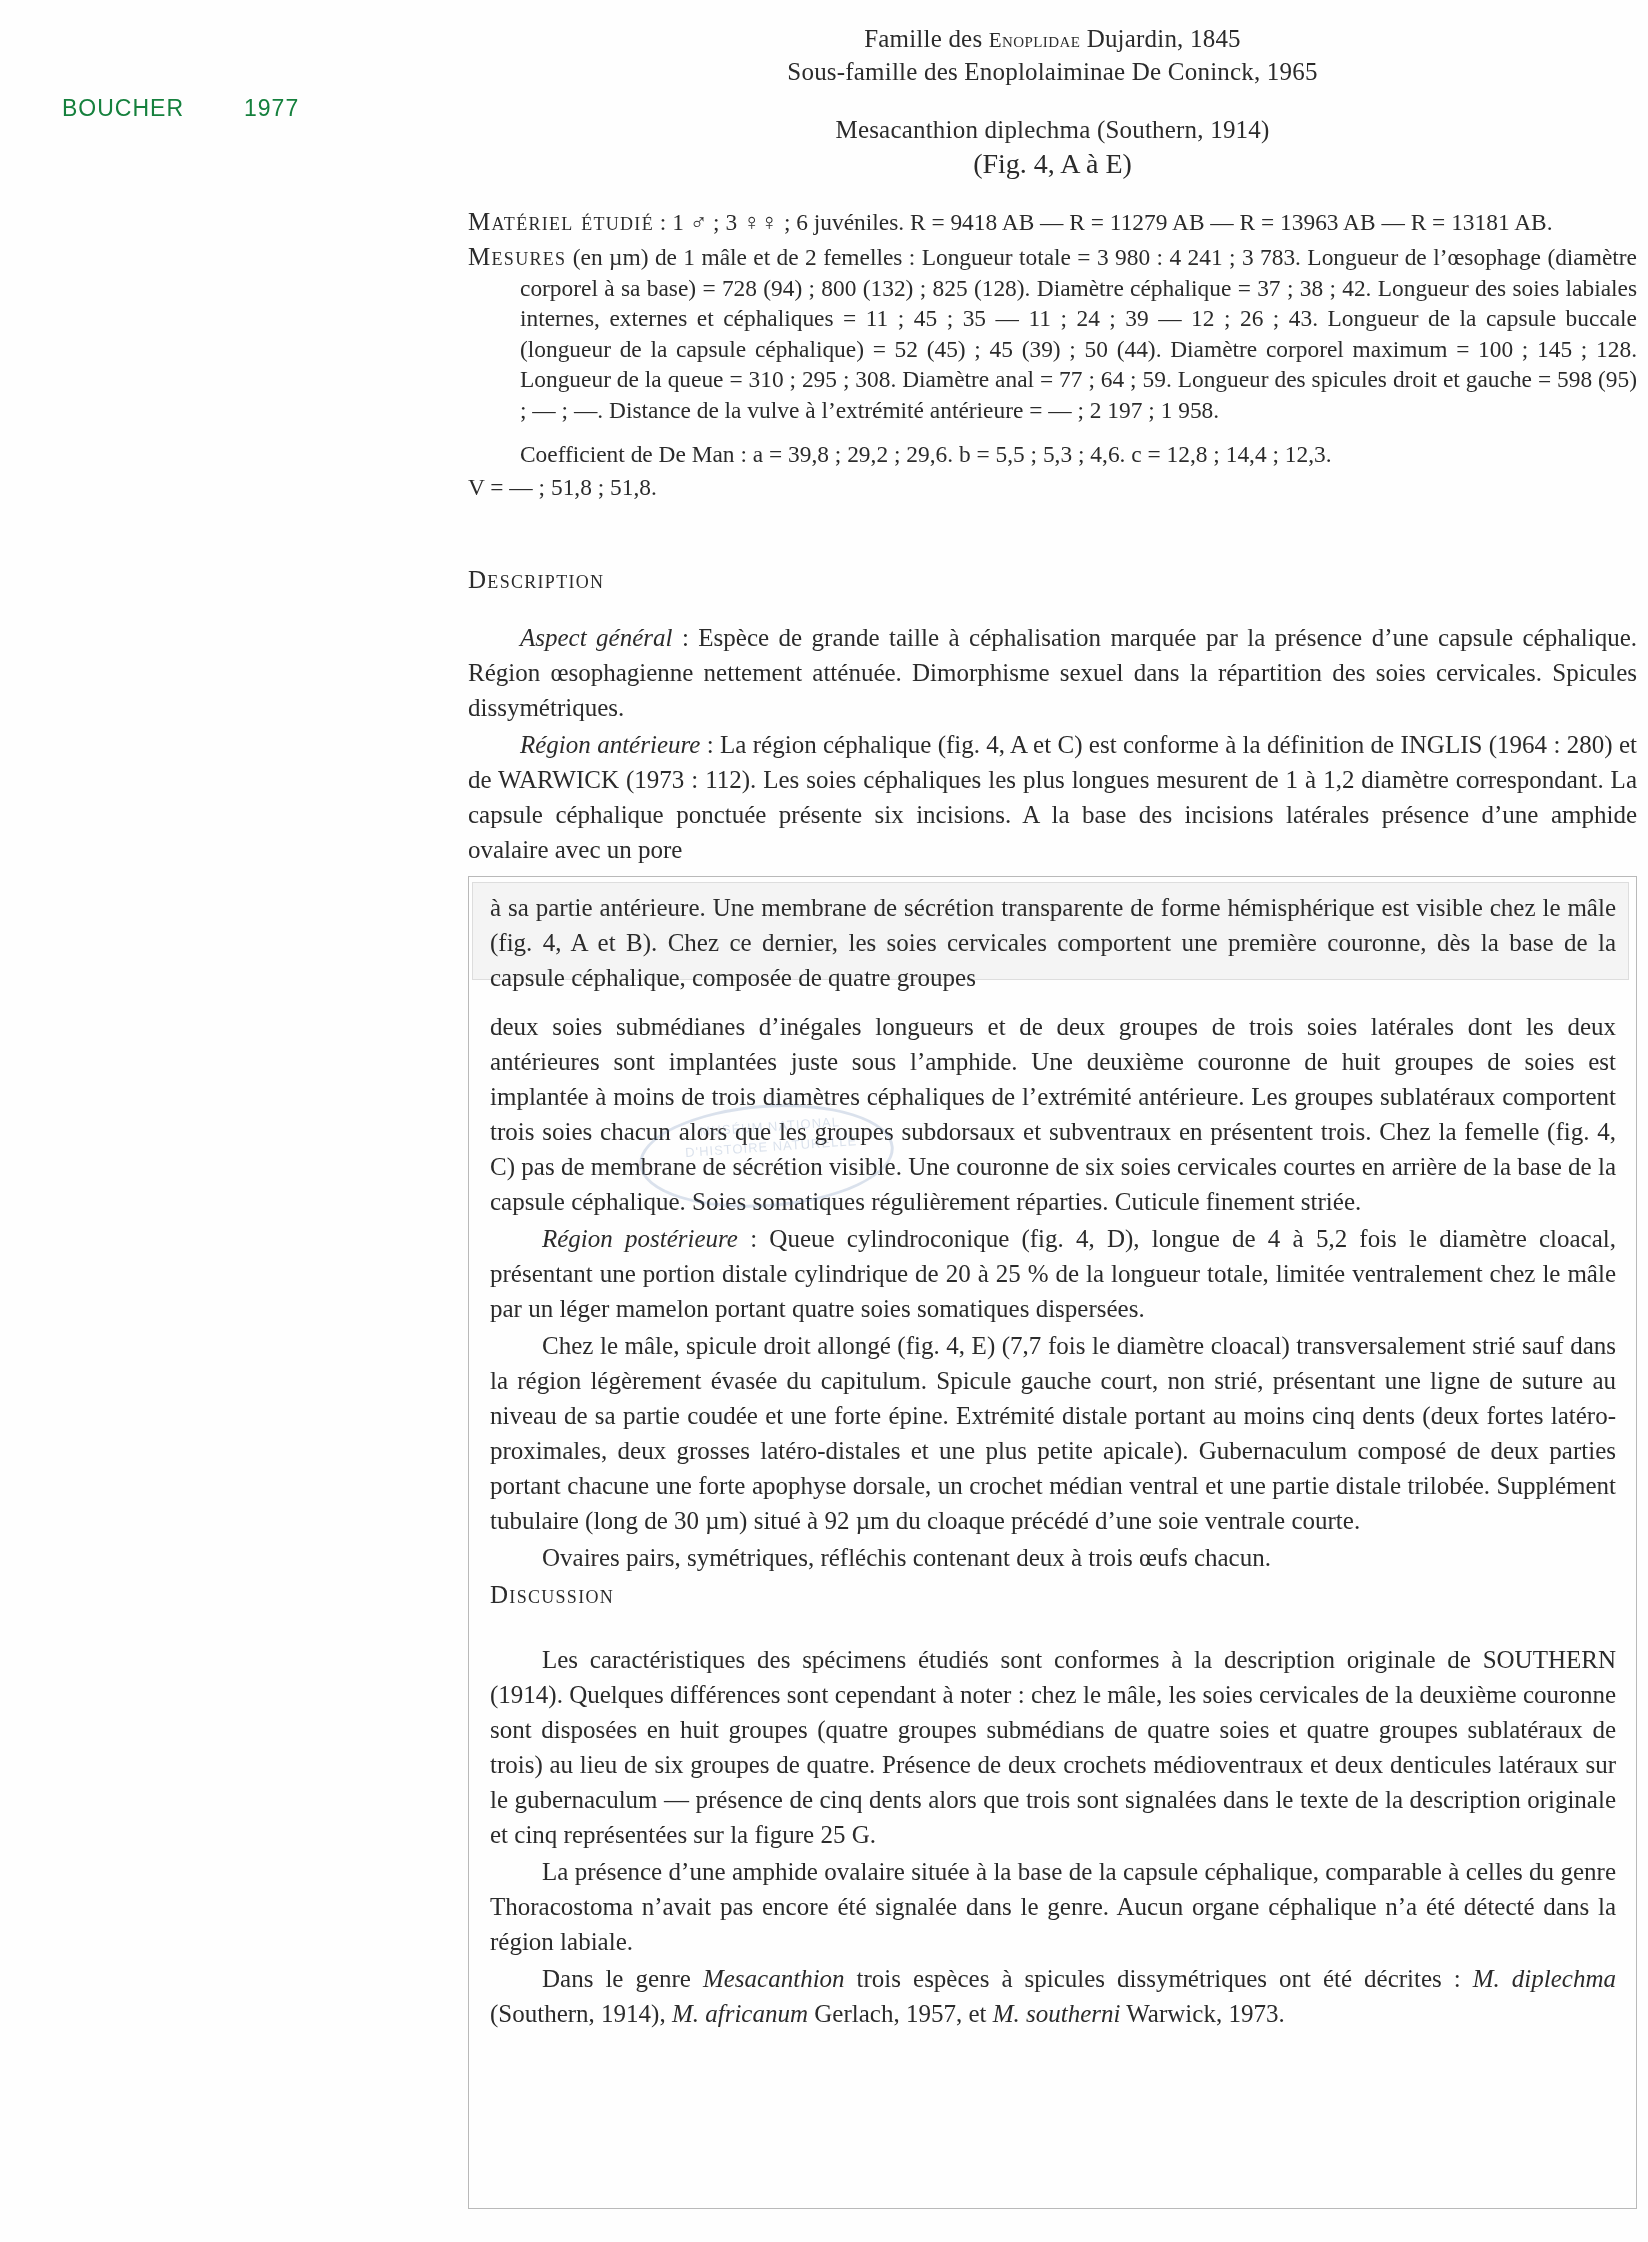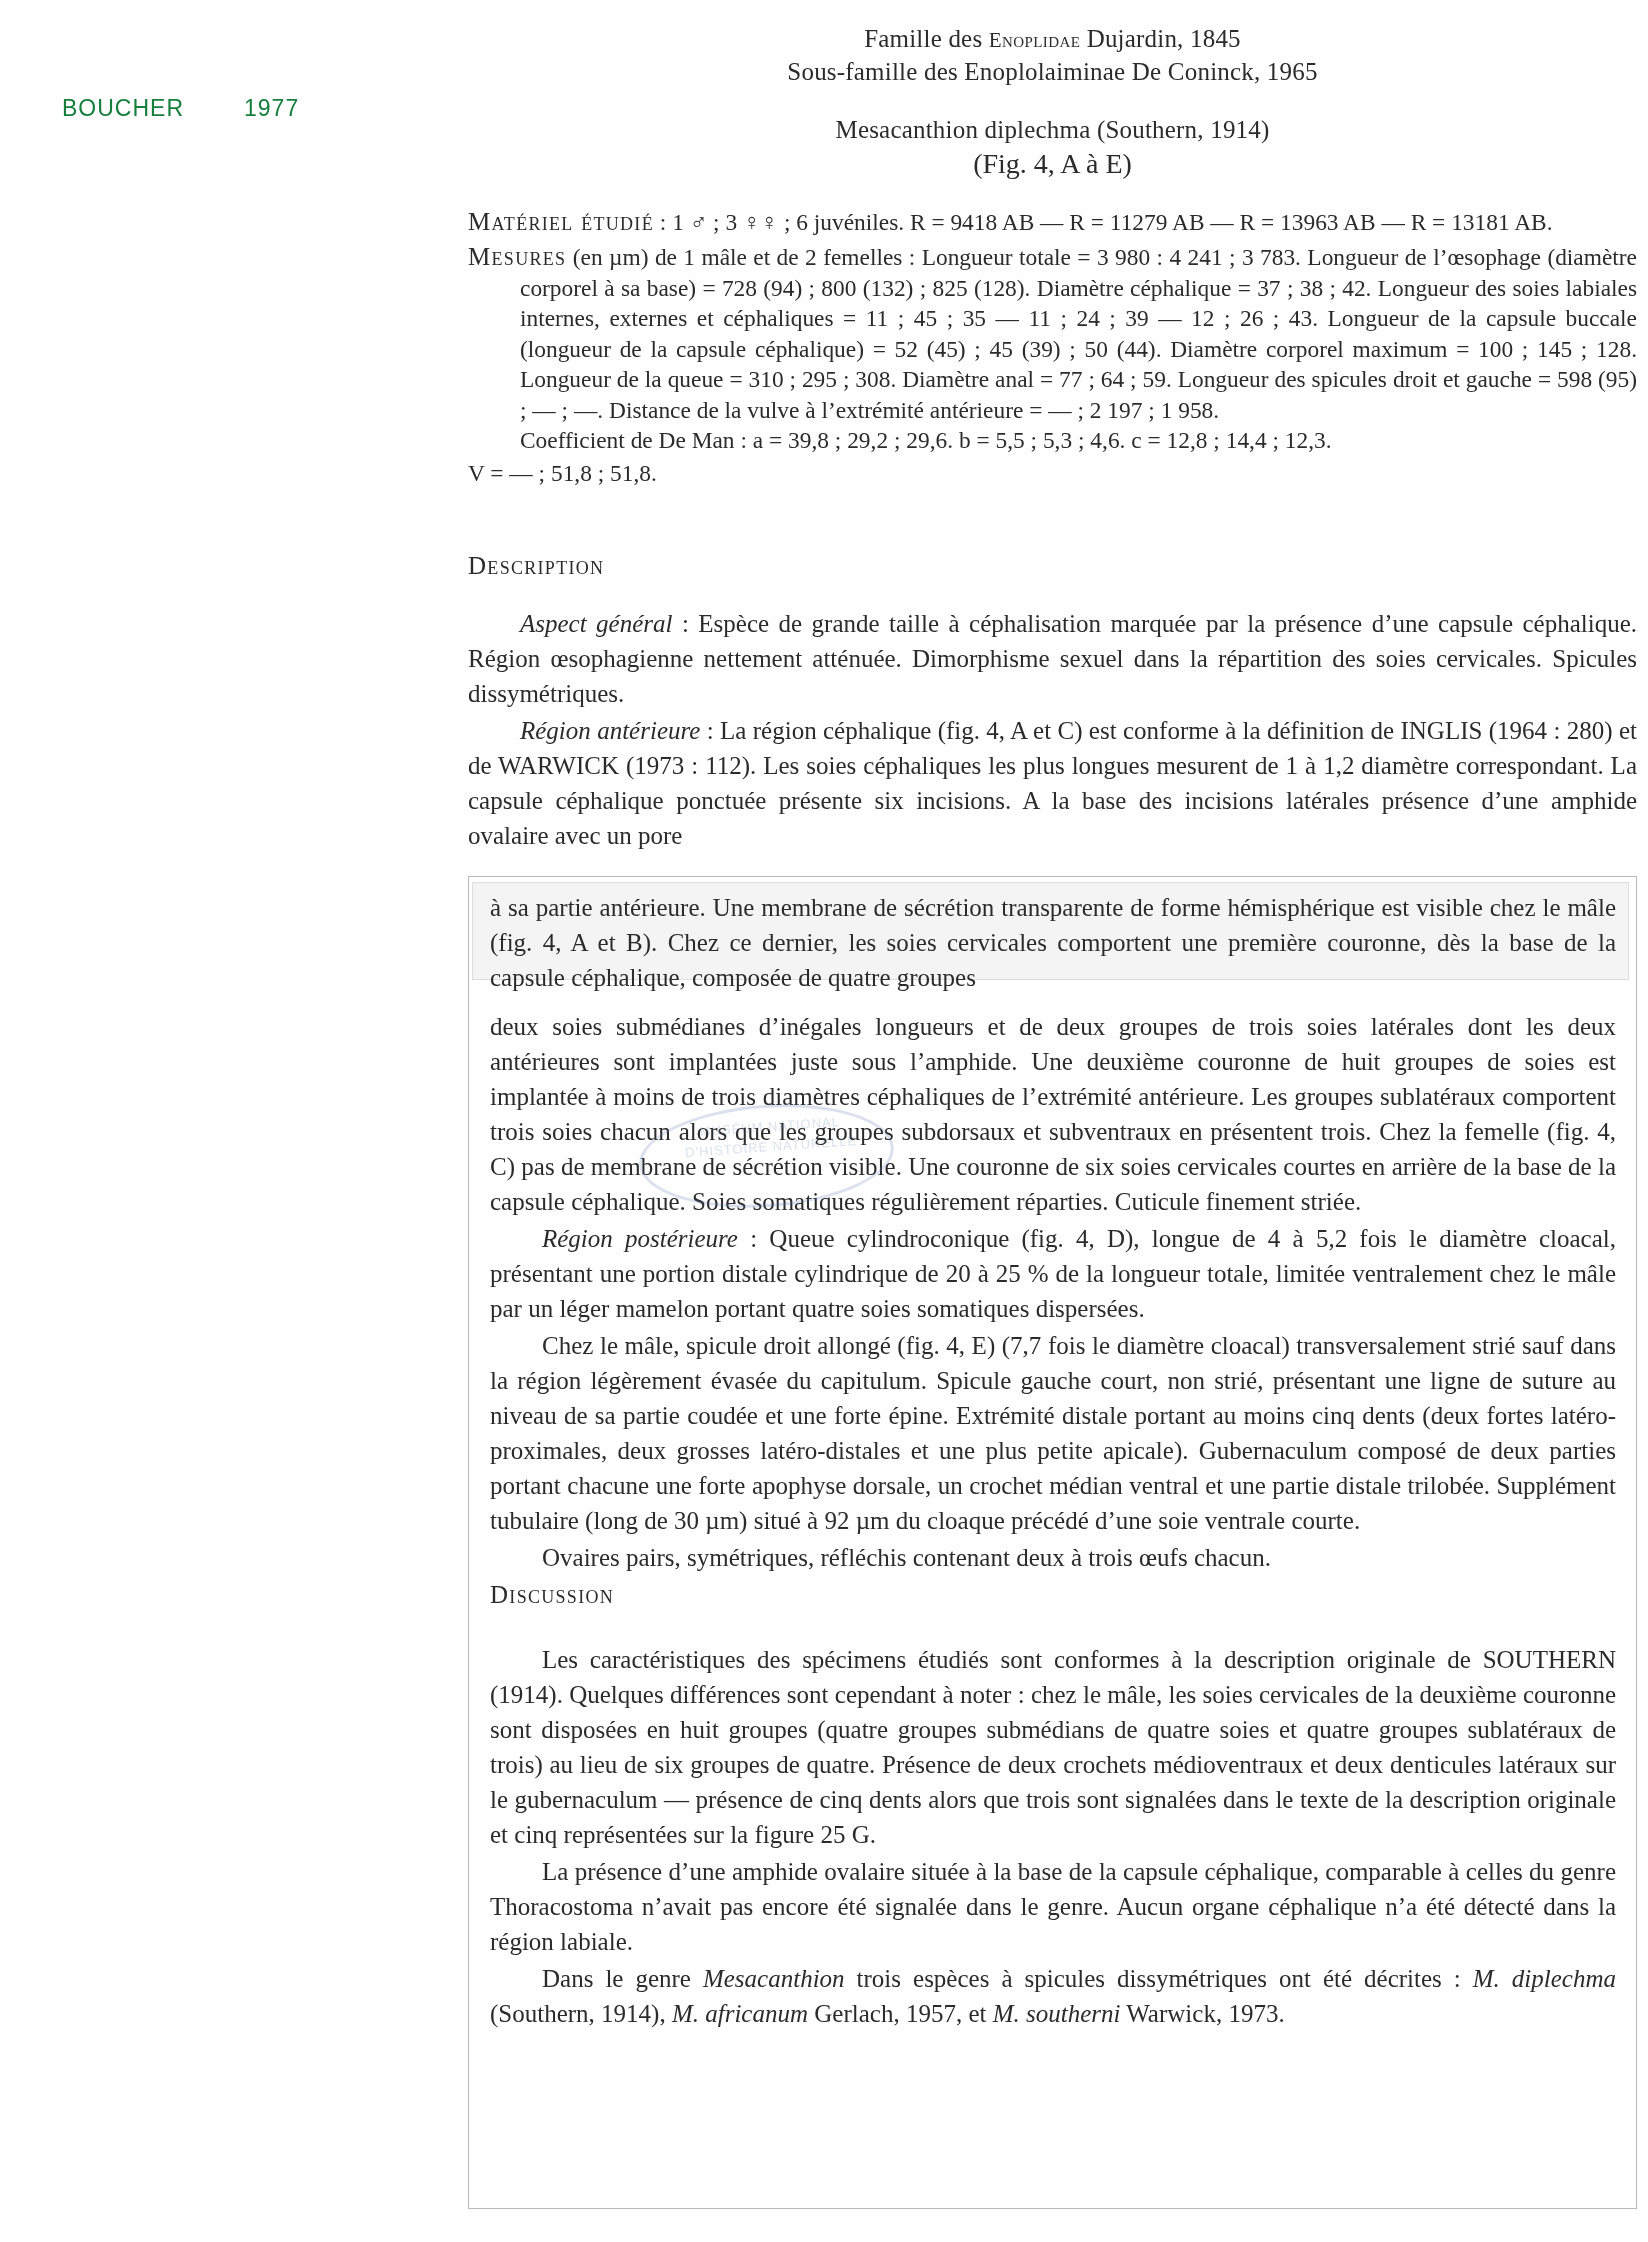--- a/index.html
+++ b/index.html
@@ -203,21 +203,21 @@
     </div>
     <div class="center figline">(Fig. 4, A à E)</div>
 
     <div class="block-meas">
       <div class="hang">
         <span class="head-sc smallcapsize">Matériel étudié</span><span> : 1 ♂ ; 3 ♀♀ ; 6 juvéniles. R = 9418 AB — R = 11279 AB — R = 13963 AB — R = 13181 AB.</span>
       </div>
       <div class="hang" style="margin-top:2px">
         <span class="head-sc smallcapsize">Mesures</span><span> (en µm) de 1 mâle et de 2 femelles : Longueur totale = 3 980 : 4 241 ; 3 783. Longueur de l’œsophage (diamètre corporel à sa base) = 728 (94) ; 800 (132) ; 825 (128). Diamètre céphalique = 37 ; 38 ; 42. Longueur des soies labiales internes, externes et céphaliques = 11 ; 45 ; 35 — 11 ; 24 ; 39 — 12 ; 26 ; 43. Longueur de la capsule buccale (longueur de la capsule céphalique) = 52 (45) ; 45 (39) ; 50 (44). Diamètre corporel maximum = 100 ; 145 ; 128. Longueur de la queue = 310 ; 295 ; 308. Diamètre anal = 77 ; 64 ; 59. Longueur des spicules droit et gauche = 598 (95) ; — ; —. Distance de la vulve à l’extrémité antérieure = — ; 2 197 ; 1 958.</span>
       </div>
-      <div class="hang2" style="margin-top:0">Coefficient de De Man : a = 39,8 ; 29,2 ; 29,6. b = 5,5 ; 5,3 ; 4,6. c = 12,8 ; 14,4 ; 12,3.</div>
+      <div class="hang2" style="margin-top:14px">Coefficient de De Man : a = 39,8 ; 29,2 ; 29,6. b = 5,5 ; 5,3 ; 4,6. c = 12,8 ; 14,4 ; 12,3.</div>
       <div style="margin-top:2px">V = — ; 51,8 ; 51,8.</div>
     </div>
 
     <div class="sect head-sc">Description</div>
 
     <div class="para first-indent">
       <span class="it">Aspect général</span><span> : Espèce de grande taille à céphalisation marquée par la présence d’une capsule céphalique. Région œsophagienne nettement atténuée. Dimorphisme sexuel dans la répartition des soies cervicales. Spicules dissymétriques.</span>
     </div>
 
     <div class="para first-indent" style="margin-top:2px">

